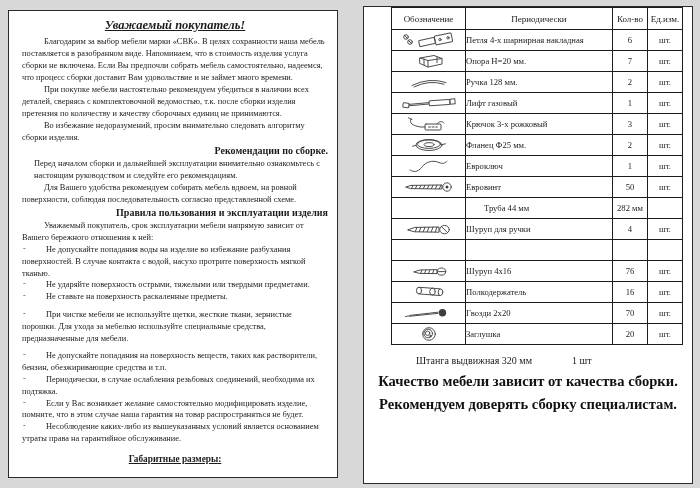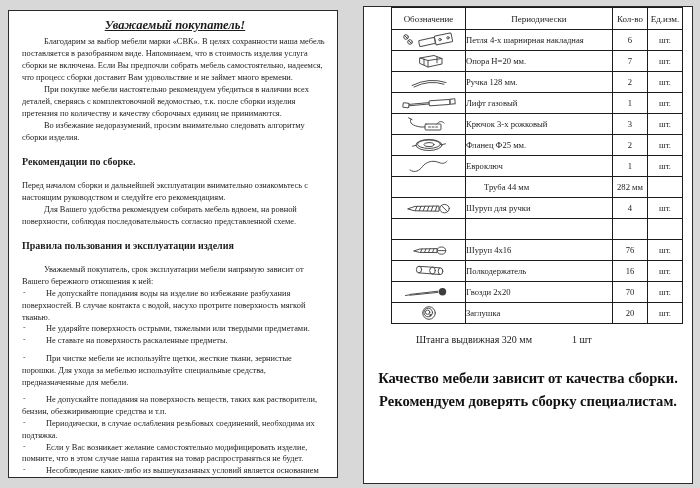--- a/index.html
+++ b/index.html
@@ -20,22 +20,22 @@
   }
   .page-left{left:8px;top:10px;width:330px;height:468px;padding:3px 9px 0 13px;}
   .page-right{left:363px;top:6px;width:330px;height:478px;}
 
   
   .lp-title{
     text-align:center;font-size:12.5px;font-weight:bold;font-style:italic;
     text-decoration:underline;margin:3px 0 3px 0;line-height:16px;
   }
   .para{font-size:8.4px;line-height:12px;margin:0;text-indent:22px;}
-  .para.flush{text-indent:0;}
-  .subheading{font-size:10px;font-weight:bold;text-align:left;line-height:14px;margin:11px 0;}
+  .para.flush{text-indent:0;margin-left:12px;}
+  .subheading{font-size:10px;font-weight:bold;text-align:right;line-height:14px;margin:0 0;}
   .bullet{position:relative;font-size:8.4px;line-height:11.8px;margin:0;text-indent:24px;}
   .bullet.gap{margin-top:6px;}
   .bullet .mk{position:absolute;left:1px;top:-1px;text-indent:0;font-size:8px;color:#4c4c4c;}
   .dims{margin-top:8px;}
   .dims-title{text-align:center;font-weight:bold;text-decoration:underline;font-size:9.3px;line-height:13px;}
 
   
   .rp-title{text-align:center;font-weight:bold;font-size:13px;margin:9px 0 8px 0;line-height:16px;}
   table.hw{border-collapse:collapse;table-layout:fixed;margin-left:27px;width:291px;}
   table.hw th, table.hw td{
@@ -46,21 +46,21 @@
   table.hw td{height:20px;margin-left:48px;}
   td.icon-cell{text-align:center;}
   td.name-cell{text-align:left;padding-left:4px;}
   tr.name-indent td.name-cell{padding-left:18px;}
   td.qty-cell, td.unit-cell{text-align:center;}
   .hw-icon svg{display:block;margin:0 auto;}
   .hw-icon *{stroke:#4d4d4d;fill:none;stroke-width:1;stroke-linecap:round;stroke-linejoin:round;}
   .hw-icon .fill{fill:#3d3d3d;stroke:none;}
   .footnote{margin:10px 0 0 52px;font-size:10px;}
   .fn-qty{margin-left:40px;}
-  .quality{margin-top:22px;text-align:center;font-weight:bold;font-size:14.6px;line-height:23px;color:#111;}
+  .quality{margin-top:4px;text-align:center;font-weight:bold;font-size:14.6px;line-height:23px;color:#111;}
 </style>
 </head>
 <body>
 
 <div class="canvas">
 
   <section class="page page-left">
     <h1 class="lp-title">Уважаемый покупатель!</h1>
     <div id="left-content">
         <p class="para">Благодарим за выбор мебели марки «СВК». В целях сохранности наша мебель поставляется в разобранном виде. Напоминаем, что в стоимость изделия услуга сборки не включена. Если Вы предпочли собрать мебель самостоятельно, надеемся, что процесс сборки доставит Вам удовольствие и не займет много времени.</p>
@@ -174,20 +174,31 @@
             <td class="unit-cell">шт.</td>
           </tr>
           <tr>
             <td class="icon-cell"><span class="hw-icon"><svg width="62" height="18" viewBox="0 0 62 18">
                   <path d="M12,13 C17,16.5 21.5,13.5 24.5,9.5 C27.5,5.5 34,2.5 41,5.5 C45,7.2 47,6.2 49,4.2" stroke-width="2"></path>
                 </svg></span></td>
             <td class="name-cell">Евроключ</td>
             <td class="qty-cell">1</td>
             <td class="unit-cell">шт.</td>
           </tr>
+          <tr>
+            <td class="icon-cell"><span class="hw-icon"><svg width="62" height="18" viewBox="0 0 62 18">
+                  <path d="M8,9 L13,7.4 L44,7 L44,11 L13,10.6 Z"></path>
+                  <path d="M15,7.4 l-1.6,3.1 M19,7.3 l-1.6,3.2 M23,7.2 l-1.6,3.4 M27,7.2 l-1.6,3.4 M31,7.1 l-1.6,3.5 M35,7.1 l-1.6,3.6 M39,7 l-1.6,3.7 M43,7 l-1.6,3.8" stroke-width="0.6"></path>
+                  <circle cx="49" cy="9" r="4.2"></circle>
+                  <circle class="fill" cx="49" cy="9" r="1.5"></circle>
+                </svg></span></td>
+            <td class="name-cell">Евровинт</td>
+            <td class="qty-cell">50</td>
+            <td class="unit-cell">шт.</td>
+          </tr>
           <tr class="name-indent">
             <td class="icon-cell"></td>
             <td class="name-cell">Труба 44 мм</td>
             <td class="qty-cell">282 мм</td>
             <td class="unit-cell"></td>
           </tr>
           <tr>
             <td class="icon-cell"><span class="hw-icon"><svg width="62" height="18" viewBox="0 0 62 18">
                   <path d="M10,9.8 L17,7.4 L41,7 L41,12.2 L17,11.8 Z"></path>
                   <path d="M19,7.4 l-1.8,4.3 M23,7.3 l-1.8,4.4 M27,7.2 l-1.8,4.6 M31,7.2 l-1.8,4.6 M35,7.1 l-1.8,4.8 M39,7.1 l-1.8,4.9" stroke-width="0.6"></path>

